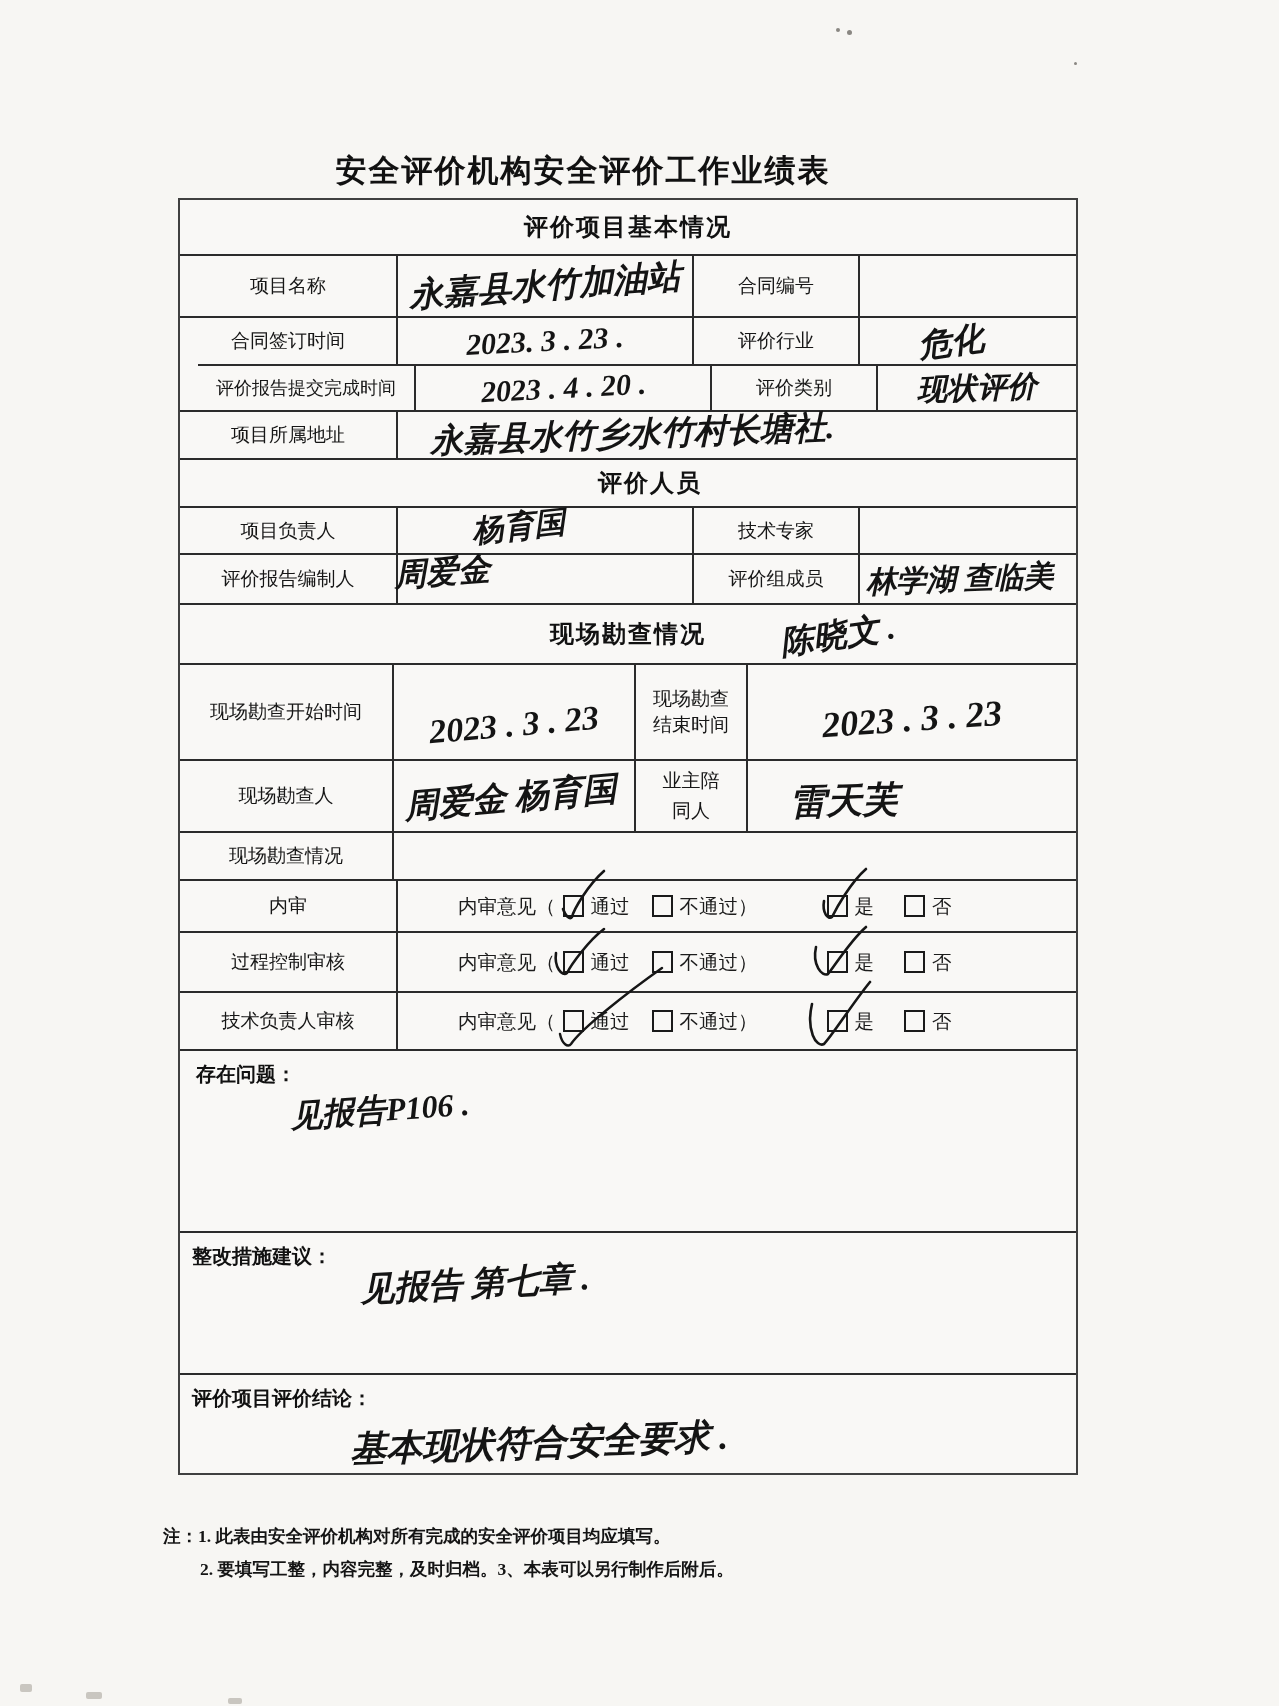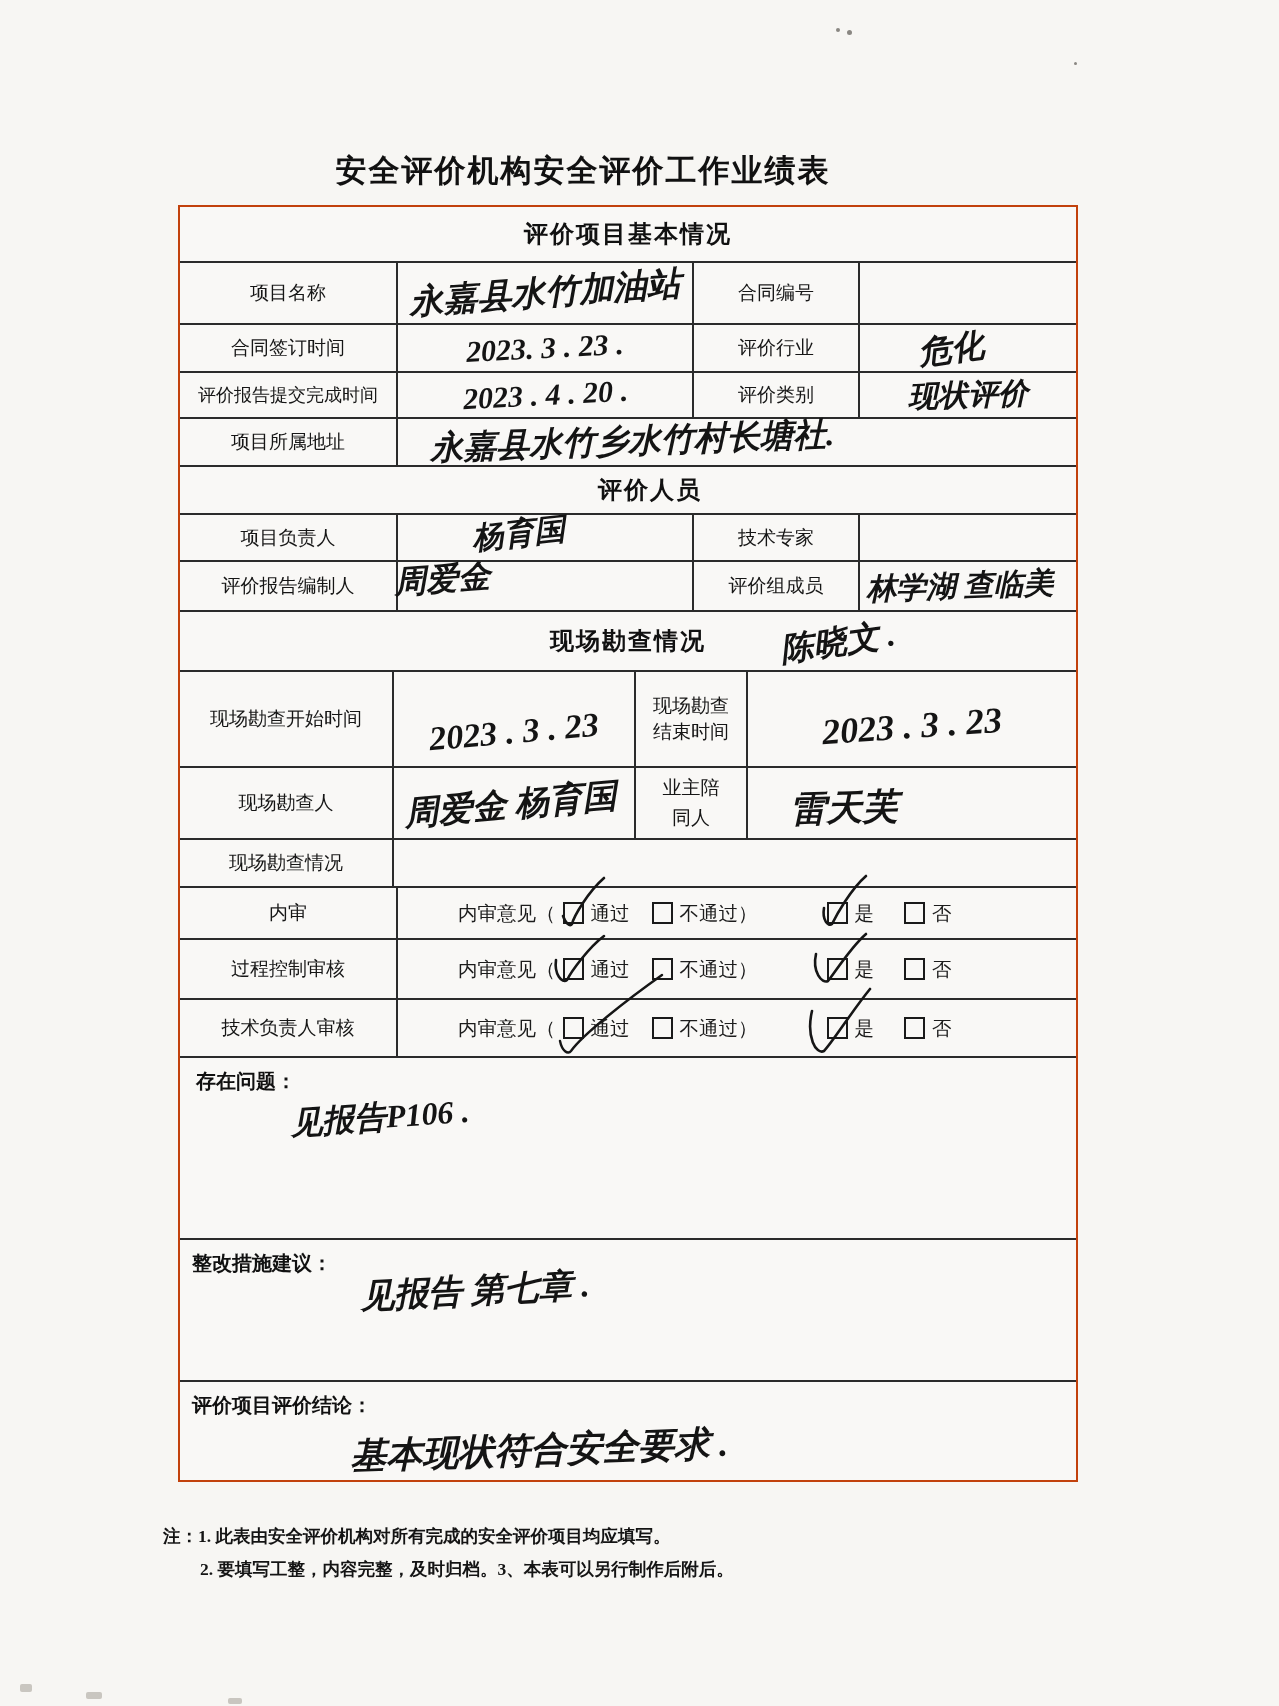--- a/index.html
+++ b/index.html
@@ -1,19 +1,19 @@
 <!DOCTYPE html>
 <html><head>
 <meta charset="utf-8">
 <style>
   html,body{margin:0;padding:0;}
   body{font-family:"Liberation Serif","DejaVu Serif",serif;}
   .page{position:relative;width:1279px;height:1706px;background:#f7f6f3;overflow:hidden;color:#1c1c1c;}
   .title{position:absolute;top:150px;left:0;width:1166px;text-align:center;font-size:31px;font-weight:bold;letter-spacing:2px;color:#111;}
-  .form{position:absolute;top:205px;left:178px;width:896px;border:2px solid #c2410c;background:rgba(255,255,255,0.25);}
+  .form{position:absolute;top:198px;left:178px;width:896px;border:2px solid #404040;background:rgba(255,255,255,0.25);}
   .row{display:flex;position:relative;border-top:2px solid #2b2b2b;}
   .row.first{border-top:none;}
   .cell{border-left:2px solid #2b2b2b;display:flex;align-items:center;justify-content:center;position:relative;box-sizing:border-box;}
   .cell.nb{border-left:none;}
   .lbl{font-size:19px;text-align:center;line-height:24px;color:#161616;}
   .sechead{width:100%;display:flex;align-items:center;justify-content:center;font-size:24px;font-weight:bold;letter-spacing:2px;color:#111;}
   .w1{width:216px;} .w2{width:296px;} .w3{width:166px;} .w4{flex:1;}
   .s1{width:212px;} .s2{width:242px;} .s3{width:112px;} .s4{flex:1;}
   .hw{font-style:italic;font-weight:700;color:#141414;white-space:nowrap;transform:rotate(-3deg);}
   .hw-abs{position:absolute;}
@@ -64,21 +64,21 @@
           <span class="hw" style="font-size:30px;">2023. 3 . 23 .</span>
         </div>
       <div class="cell w3">
           <span class="lbl">评价行业</span>
         </div>
       <div class="cell w4">
           <span class="hw hw-abs" style="font-size:33px;left:58px;top:2px;transform:rotate(-8deg);">危化</span>
         </div>
     </div>
 
-    <div class="row" style="height:44px;">
+    <div class="row" style="height:44px;margin-left:18px;">
       <div class="cell nb w1">
           <span class="lbl" style="font-size:18px;">评价报告提交完成时间</span>
         </div>
       <div class="cell w2">
           <span class="hw" style="font-size:30px;">2023 . 4 . 20 .</span>
         </div>
       <div class="cell w3">
           <span class="lbl">评价类别</span>
         </div>
       <div class="cell w4">

